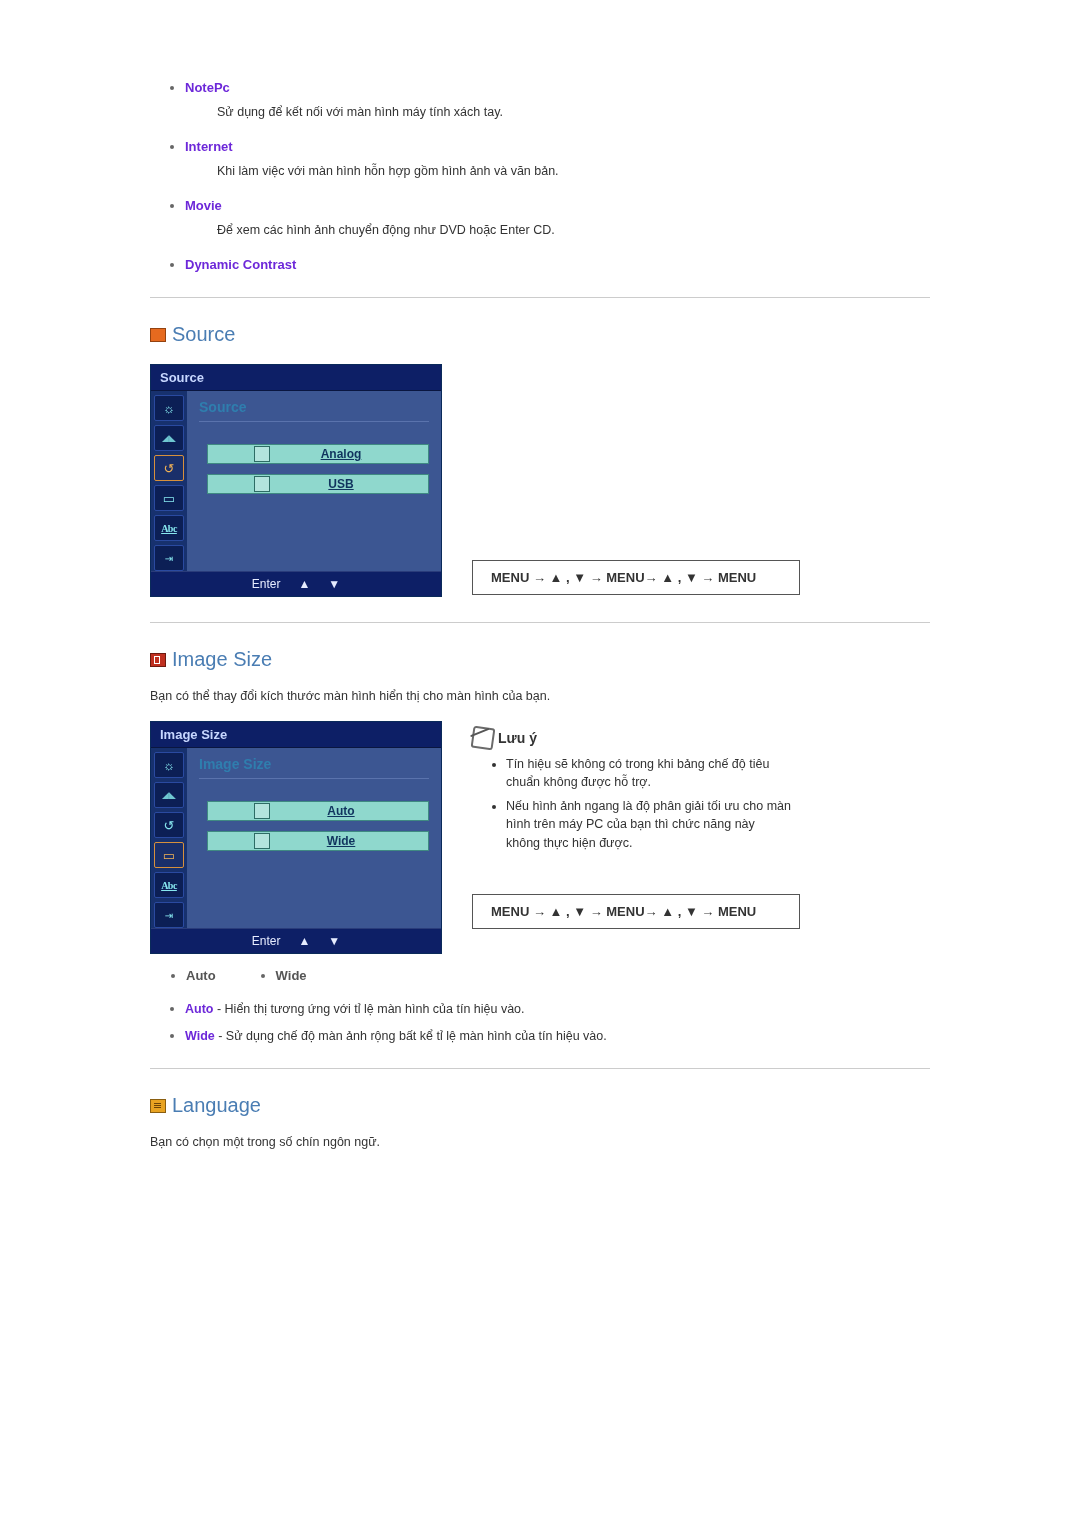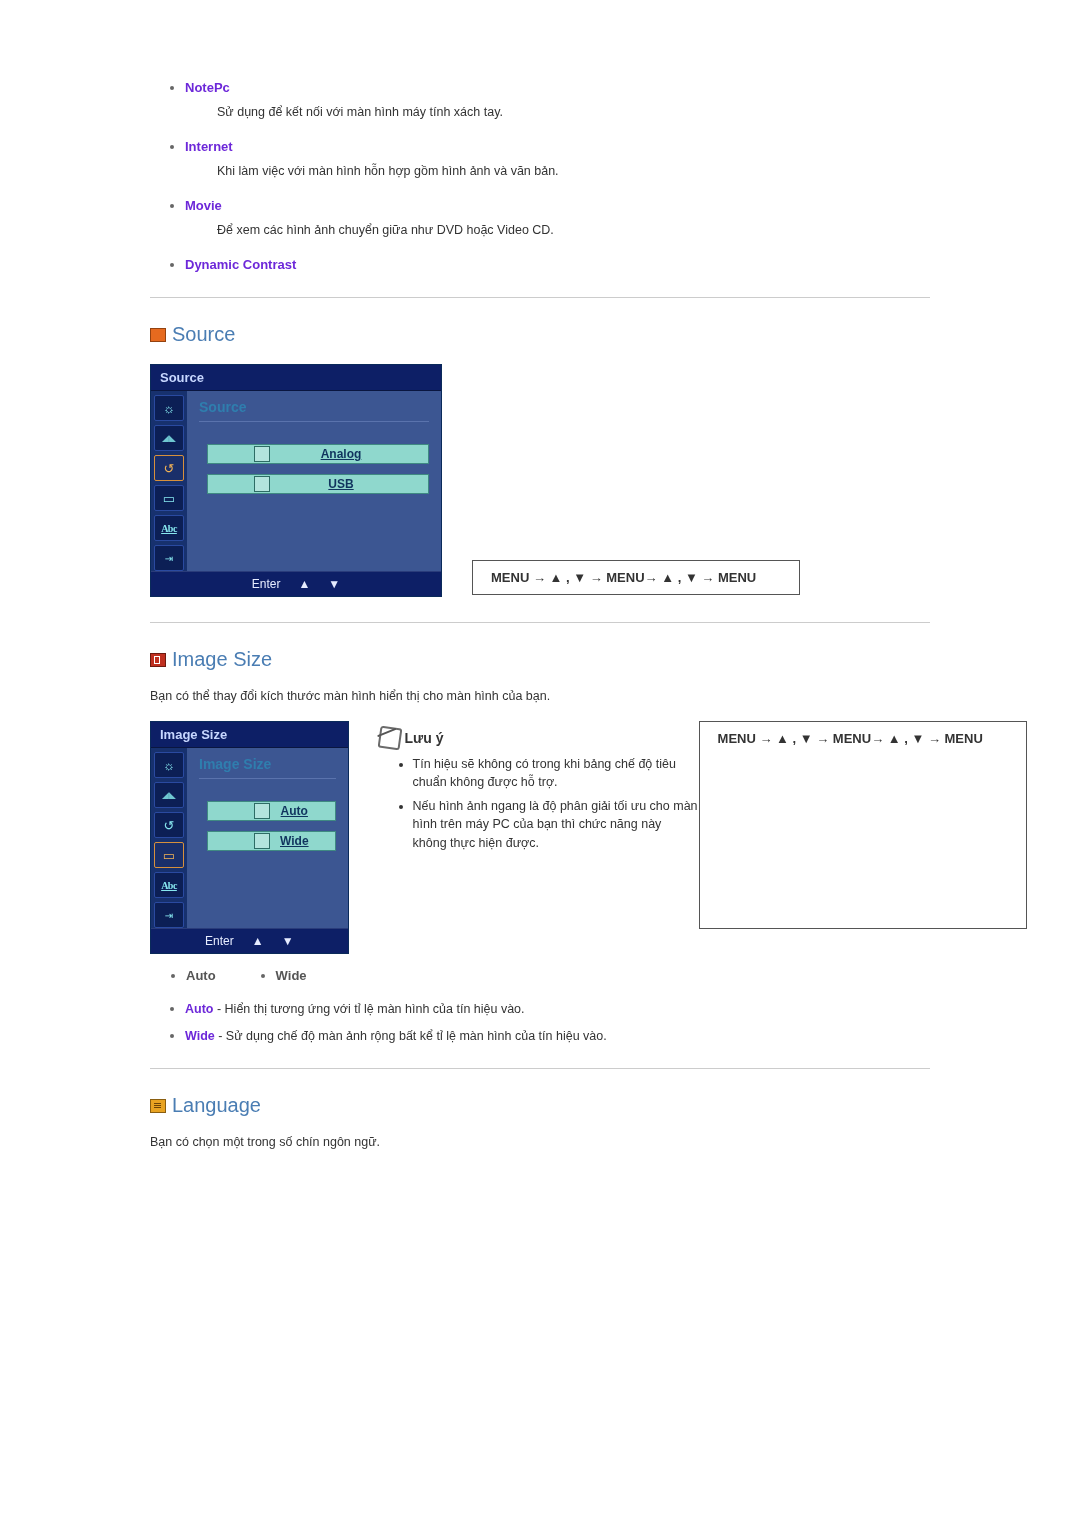--- a/index.html
+++ b/index.html
@@ -203,21 +203,21 @@
   }
   .note-list {
     list-style: disc;
     padding-left: 34px;
     margin: 0;
     font-size: 12.5px;
     color: #333;
   }
   .note-list li { margin-bottom: 6px; line-height:1.45; }
   .row2 { display:flex; gap:30px; align-items:flex-start; margin-bottom:4px; }
-  .col-right { display:flex; flex-direction:row; justify-content:space-between; height:210px; }
+  .col-right { display:flex; flex-direction:column; justify-content:space-between; height:210px; }
   ul.inline-opts {
     list-style: disc;
     display: flex;
     gap: 60px;
     padding-left: 36px;
     margin: 14px 0 18px 0;
     color:#666;
   }
   ul.inline-opts li span { font-weight:bold; color:#555; }
   .wide-intro { margin: 0 0 12px 0; font-size:12.5px; color:#333; }
@@ -232,21 +232,21 @@
     <li>
       <span class="item-title">NotePc</span>
       <div class="item-desc">Sử dụng để kết nối với màn hình máy tính xách tay.</div>
     </li>
     <li>
       <span class="item-title">Internet</span>
       <div class="item-desc">Khi làm việc với màn hình hỗn hợp gồm hình ảnh và văn bản.</div>
     </li>
     <li>
       <span class="item-title">Movie</span>
-      <div class="item-desc">Để xem các hình ảnh chuyển giữa như DVD hoặc Video CD.</div>
+      <div class="item-desc">Để xem các hình ảnh chuyển động như DVD hoặc Enter CD.</div>
     </li>
     <li>
       <span class="item-title">Dynamic Contrast</span>
     </li>
   </ul>
 
   <hr class="sep">
 
   <div class="section-head">
     <span class="sec-icon orange"></span>

